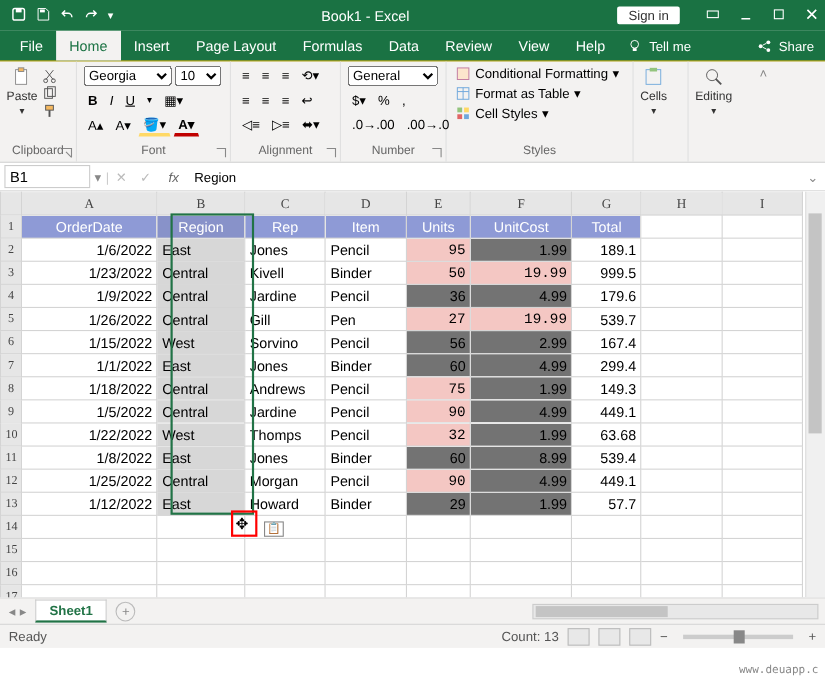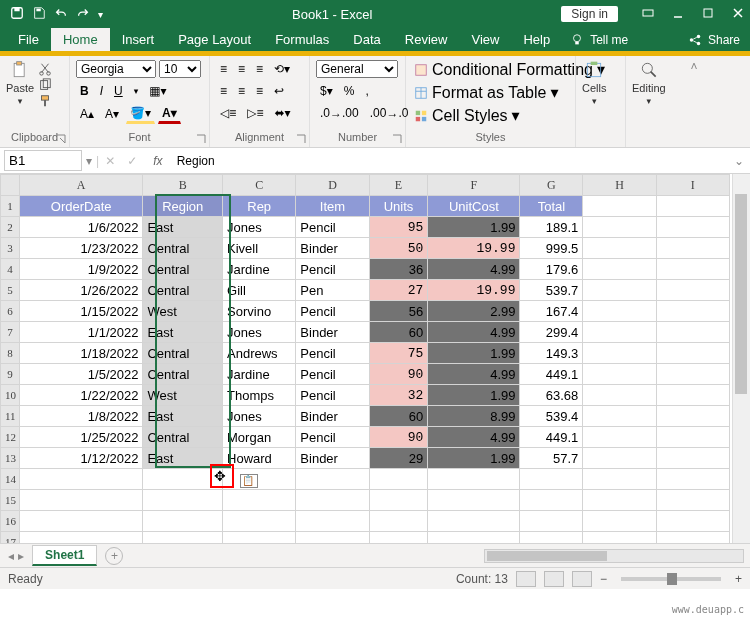--- a/index.html
+++ b/index.html
@@ -4,41 +4,41 @@
 <style>
 * { box-sizing: border-box; font-family: "Segoe UI", Arial, sans-serif; }
 body { margin:0; background:#fff; width:750px; height:617px; overflow:hidden; font-size:12px;}
 .titlebar { height:28px; background:#1a7243; color:#fff; display:flex; align-items:center; padding:0 6px; }
 .titlebar .qat { display:flex; gap:8px; align-items:center; margin-left:4px;}
 .titlebar .qat svg { width:14px;height:14px; fill:#fff;}
 .titlebar .title { flex:1; text-align:center; font-size:13px;}
 .titlebar .signin { background:#fff; color:#333; padding:1px 10px; border-radius:2px; font-size:12px; margin-right:14px;}
 .titlebar .winbtns { display:flex; gap:18px; margin-left:10px;}
 .titlebar .winbtns svg {width:12px;height:12px; fill:#fff;}
-.menubar { height:28px; background:#1a7243; color:#fff; display:flex; align-items:stretch; padding-left:6px; border-bottom:5px solid #eab308;}
+.menubar { height:28px; background:#1a7243; color:#fff; display:flex; align-items:stretch; padding-left:6px; border-bottom:1px solid #eab308;}
 .menubar .tab { padding:6px 12px; font-size:13px; cursor:pointer; display:flex; align-items:center;}
 .menubar .tab.active { background:#f3f2f1; color:#1a7243;}
 .menubar .spacer { flex:1; }
 .menubar .actions { display:flex; align-items:center; gap:6px; padding-right:10px;}
 .menubar .actions svg { width:14px;height:14px; fill:#fff;}
 .ribbon { height:92px; background:#f3f2f1; border-bottom:1px solid #d4d4d4; display:flex; }
 .ribbon .group { border-right:1px solid #e0e0e0; padding:4px 6px 2px 6px; display:flex; flex-direction:column; position:relative;}
 .ribbon .group .body { flex:1; display:flex; gap:4px; align-items:flex-start;}
 .ribbon .group .label { font-size:11px; color:#666; text-align:center; padding:2px 0; border-top:0;}
 .ribbon .dlaunch { position:absolute; right:2px; bottom:2px; width:12px;height:12px;}
 .ribbon .btncol { display:flex; flex-direction:column; align-items:center; gap:2px; font-size:11px; color:#333;}
 .ribbon .btncol svg {width:20px;height:20px;}
 .ribbon .stack { display:flex; flex-direction:column; gap:2px;}
 .ribbon select.fontname { width:80px; font-size:12px;}
 .ribbon select.fontsize { width:42px; font-size:12px;}
 .ribbon .toolrow { display:flex; gap:3px; align-items:center;}
 .ribbon .toolrow span { font-size:12px; padding:1px 3px; border:1px solid transparent;}
 .ribbon .smallicon {width:14px;height:14px; display:inline-flex;align-items:center;justify-content:center;}
 .ribbon .general { width:82px; font-size:12px;}
-.ribbon .stylerow { display:flex; align-items:center; gap:4px; font-size:16px; padding:0 2px; white-space:nowrap;}
+.ribbon .stylerow { display:flex; align-items:center; gap:4px; font-size:12px; padding:0 2px; white-space:nowrap;}
 .ribbon .stylerow svg {width:14px;height:14px;}
 .formula { height:26px; border-bottom:1px solid #d4d4d4; display:flex; align-items:center; font-size:12px;}
 .formula .namebox { width:78px; border:1px solid #ccc; margin:0 0 0 4px; padding:2px 4px; background:#fff;}
 .formula .fx { padding:0 10px; color:#666; font-style:italic;}
 .formula .fval { flex:1; padding:2px 4px;}
 .sheet { position:relative; height:369px; overflow:hidden; background:#fff;}
 table.grid { border-collapse:collapse; table-layout:fixed; width:730px; font-family:Georgia, serif;}
 table.grid th, table.grid td { border:1px solid #d4d4d4; height:21px; font-size:13px; padding:0 4px; overflow:hidden; white-space:nowrap;}
 table.grid th { background:#e6e6e6; font-weight:normal; color:#444; font-family:"Segoe UI";}
 table.grid th.colh { height:20px; text-align:center; font-size:12px;}

